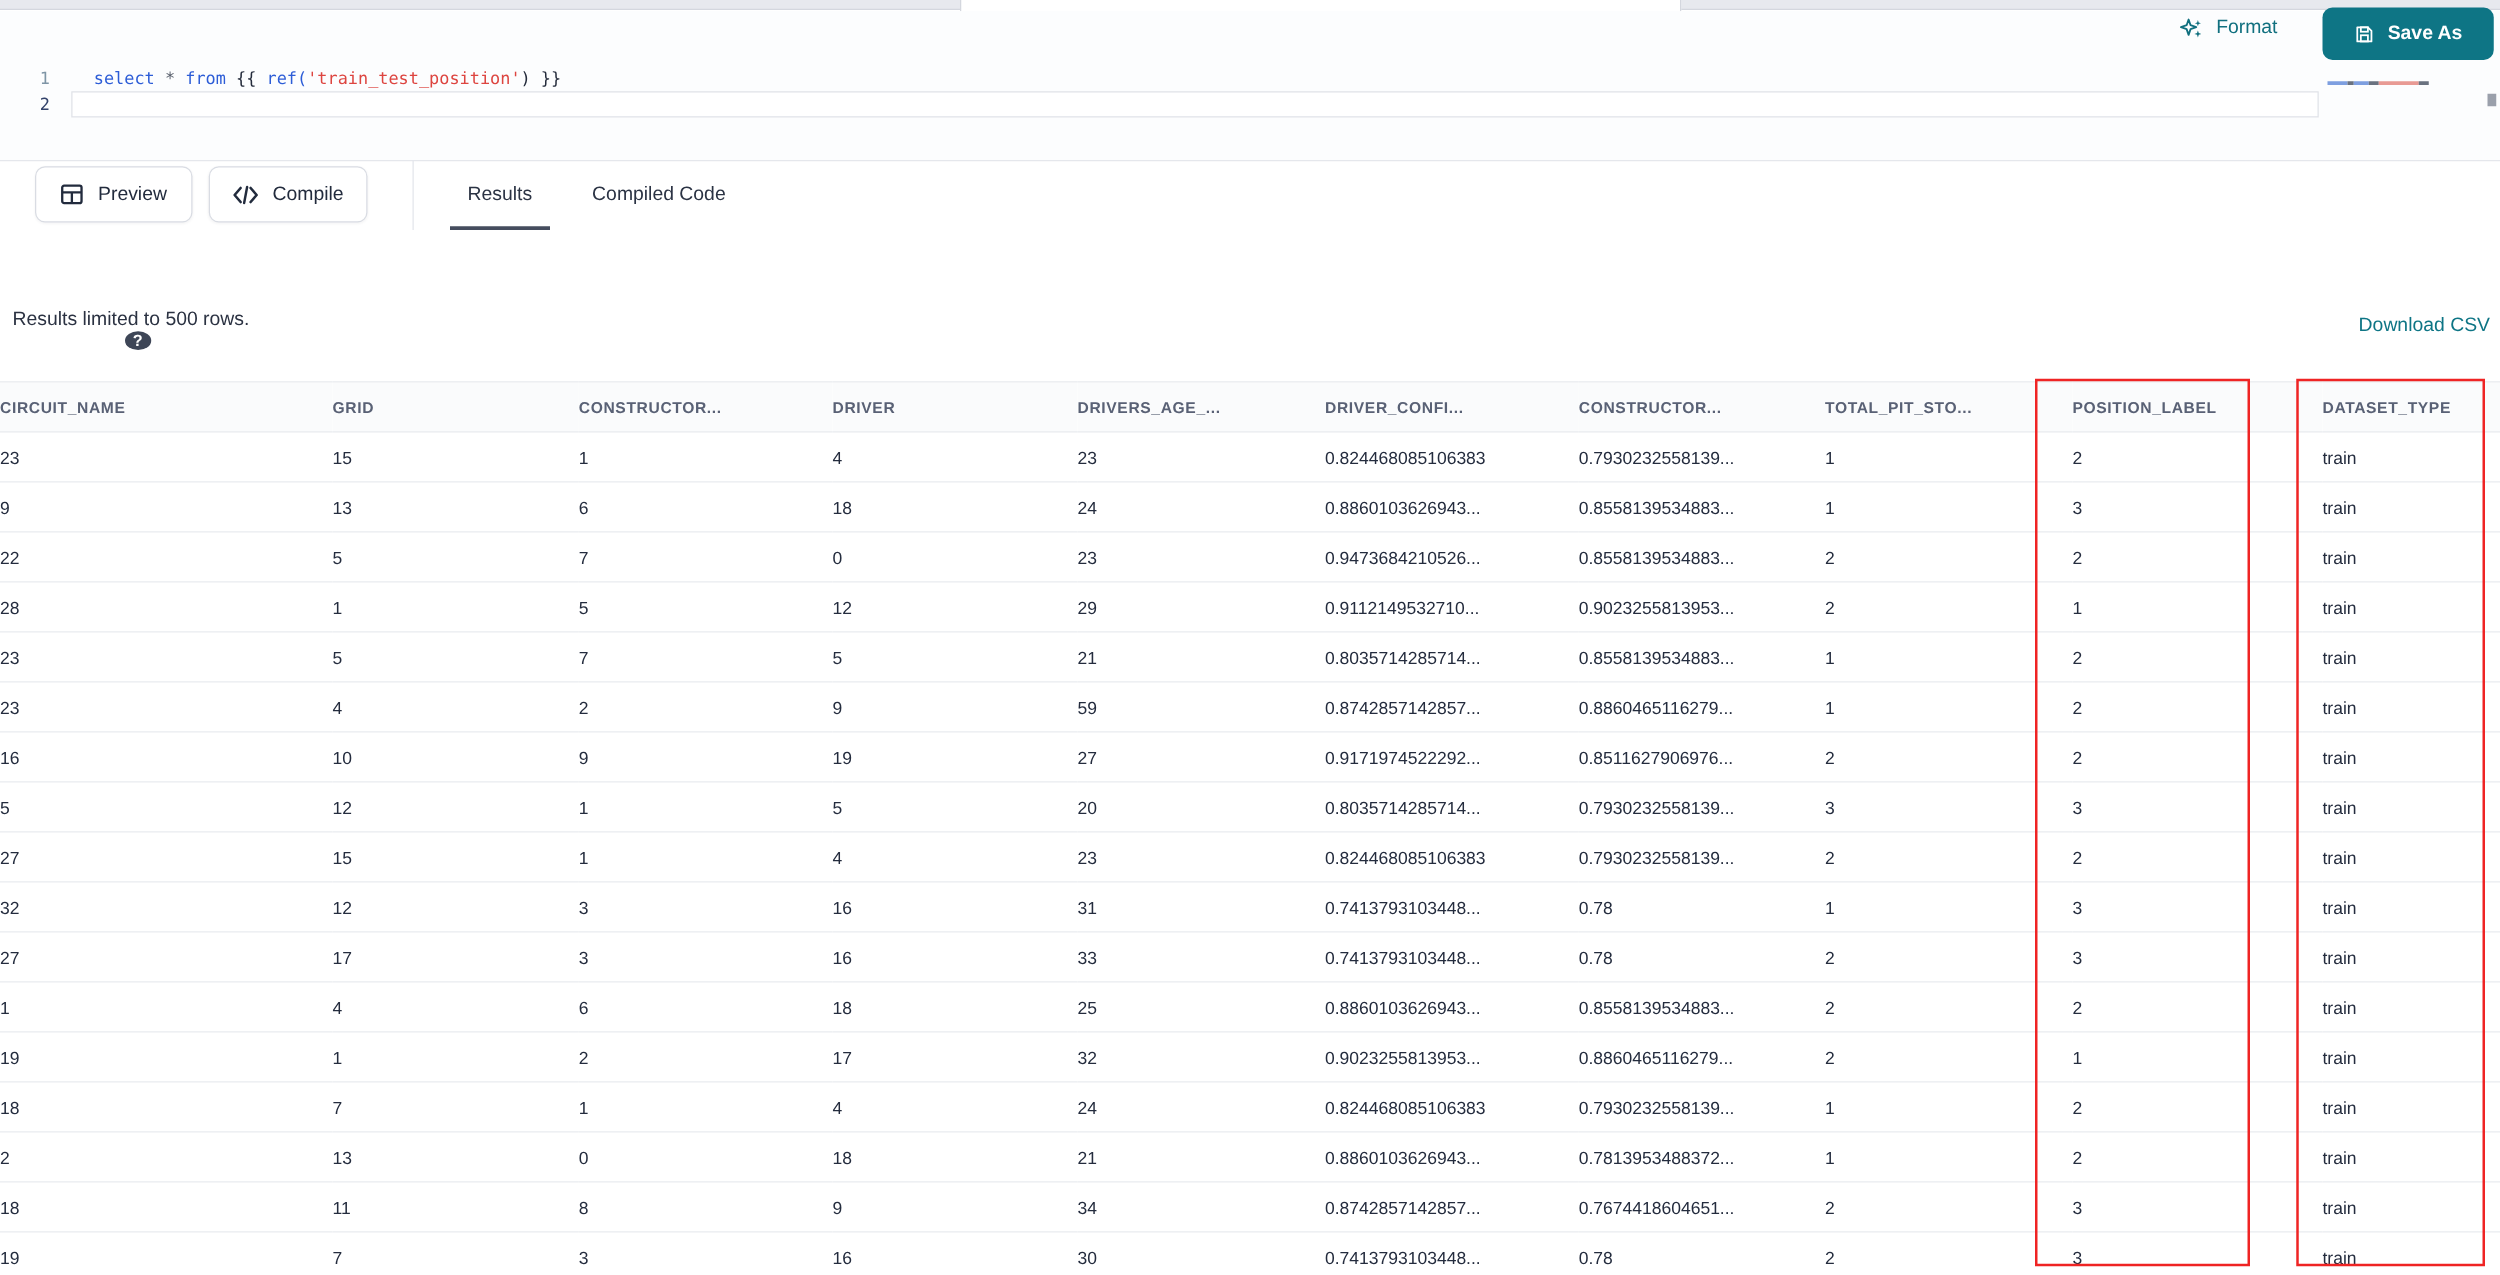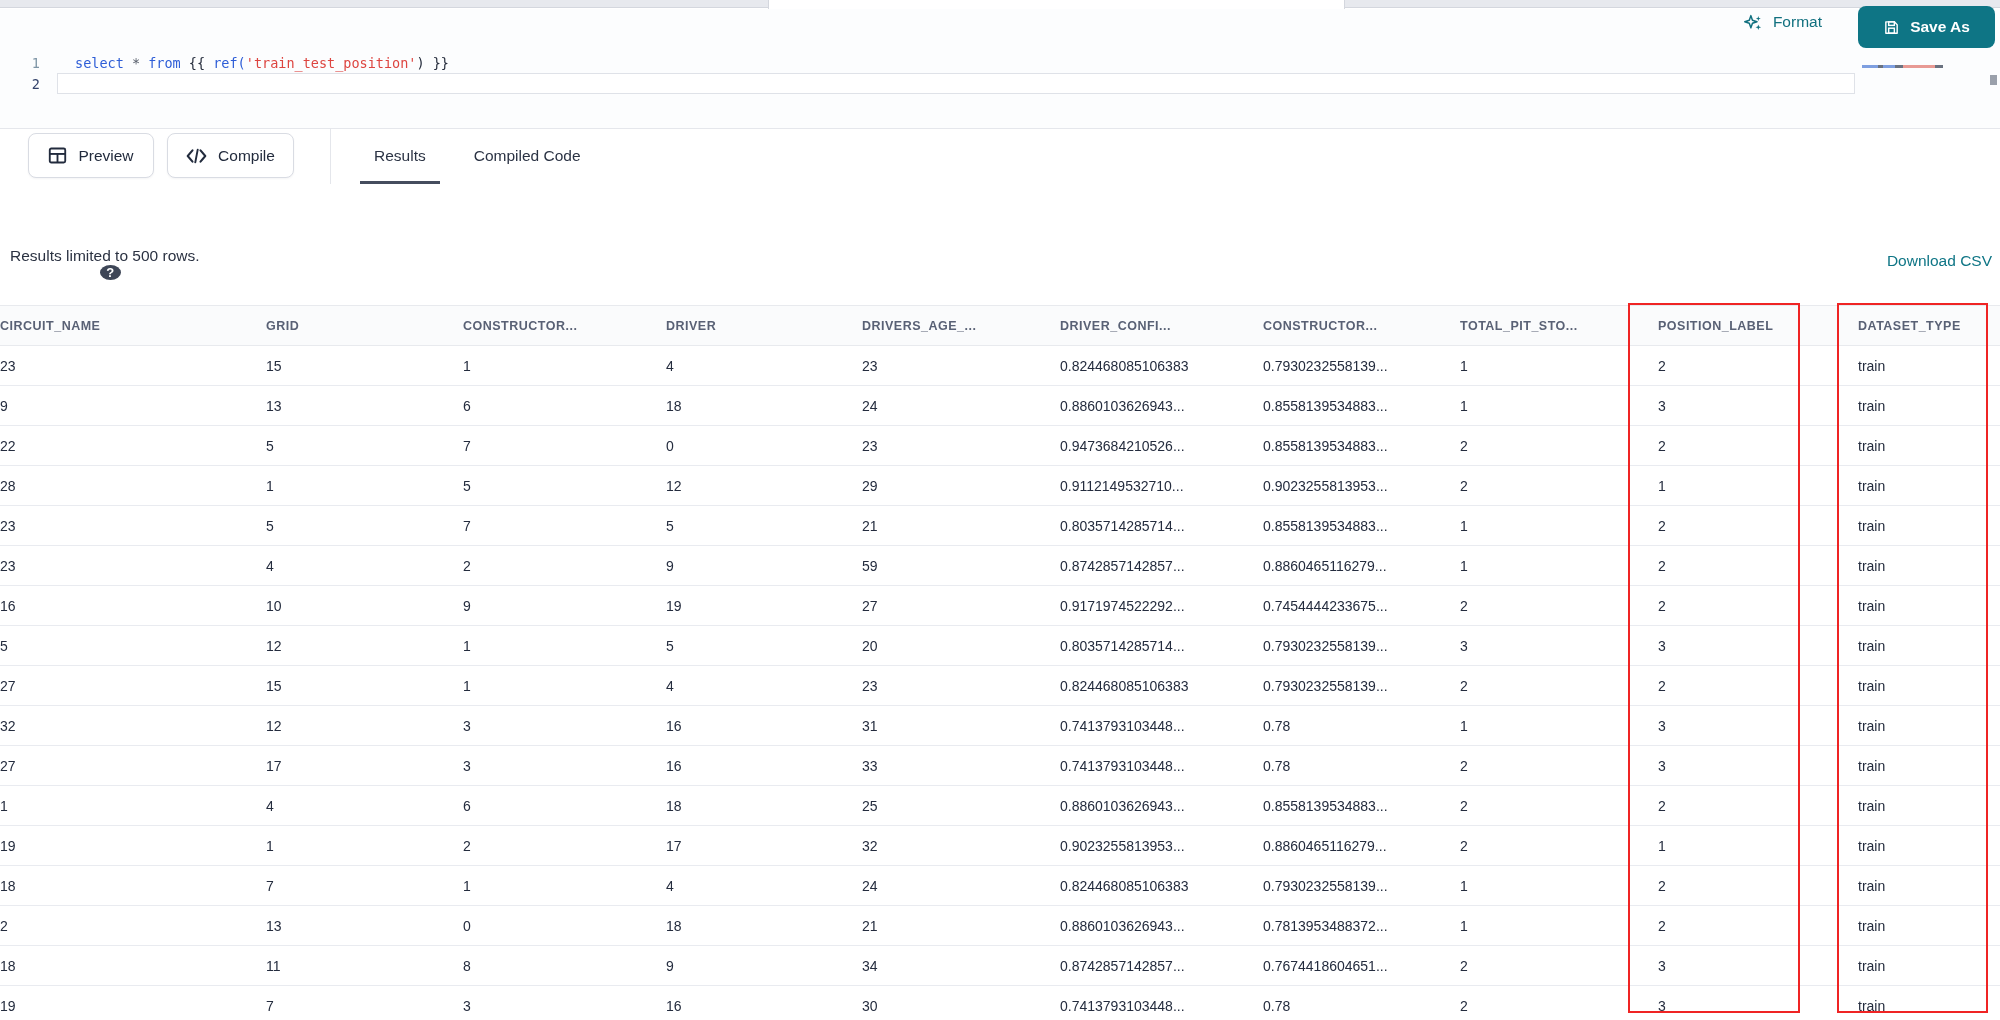--- a/index.html
+++ b/index.html
@@ -236,21 +236,21 @@
           <td>2</td>
           <td>train</td>
         </tr>
         <tr>
           <td>16</td>
           <td>10</td>
           <td>9</td>
           <td>19</td>
           <td>27</td>
           <td>0.9171974522292...</td>
-          <td>0.7454444233675...</td>
+          <td>0.8511627906976...</td>
           <td>2</td>
           <td>2</td>
           <td>train</td>
         </tr>
         <tr>
           <td>5</td>
           <td>12</td>
           <td>1</td>
           <td>5</td>
           <td>20</td>

